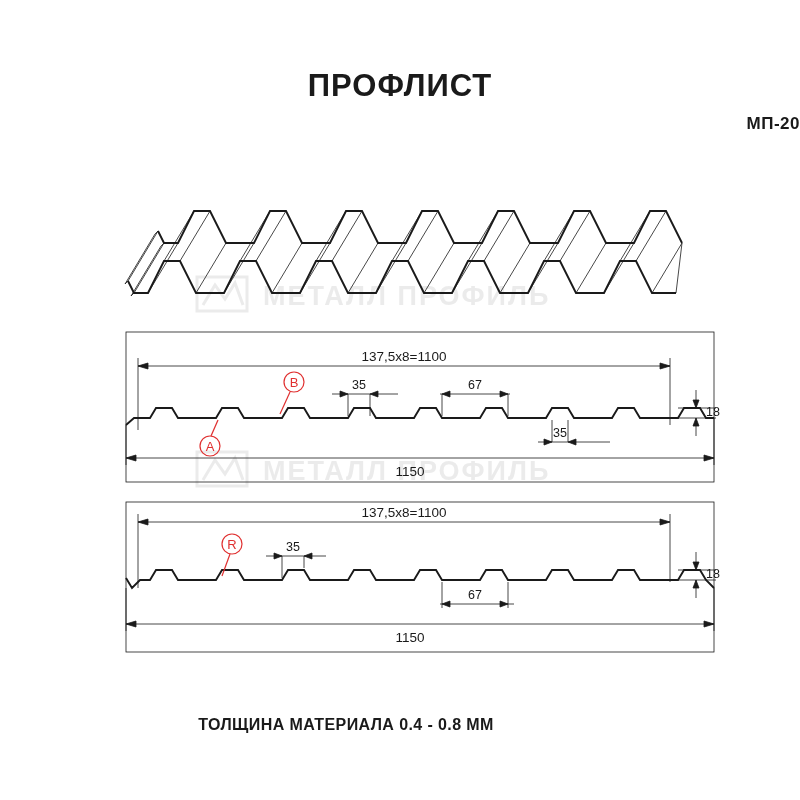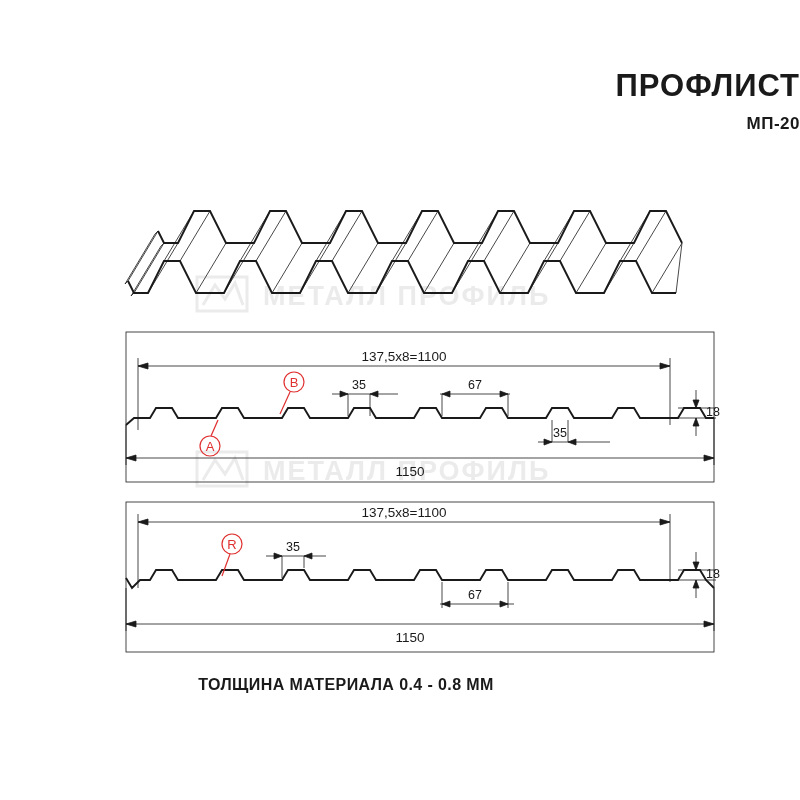--- a/index.html
+++ b/index.html
@@ -19,40 +19,40 @@
     position: absolute;
     left: 0; top: 0;
     width: 800px;
     height: 800px;
   }
   .title {
     position: absolute;
     top: 68px;
     left: 0;
     width: 800px;
-    text-align: right;
+    text-align: center;
     font-size: 31px;
     font-weight: bold;
     letter-spacing: 1px;
     color: #1a1a1a;
   }
   .subtitle {
     position: absolute;
     top: 114px;
     left: 0;
     width: 800px;
     text-align: right;
     font-size: 17px;
     font-weight: bold;
     letter-spacing: 0.5px;
     color: #1a1a1a;
   }
   .footer {
     position: absolute;
-    top: 676px;
+    top: 716px;
     left: 0;
     width: 692px;
     text-align: center;
     font-size: 16px;
     font-weight: bold;
     letter-spacing: 0.4px;
     color: #1a1a1a;
   }
   svg { display: block; }
   .ln { stroke: #1a1a1a; fill: none; }

